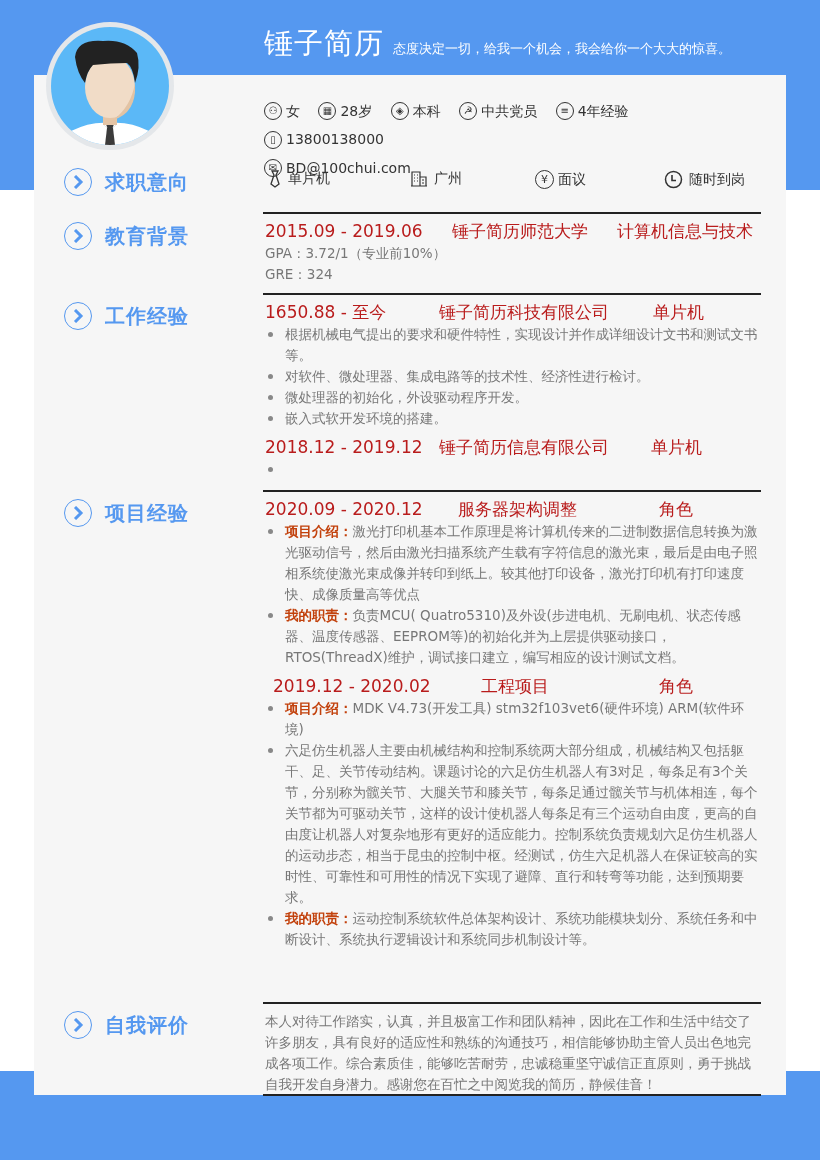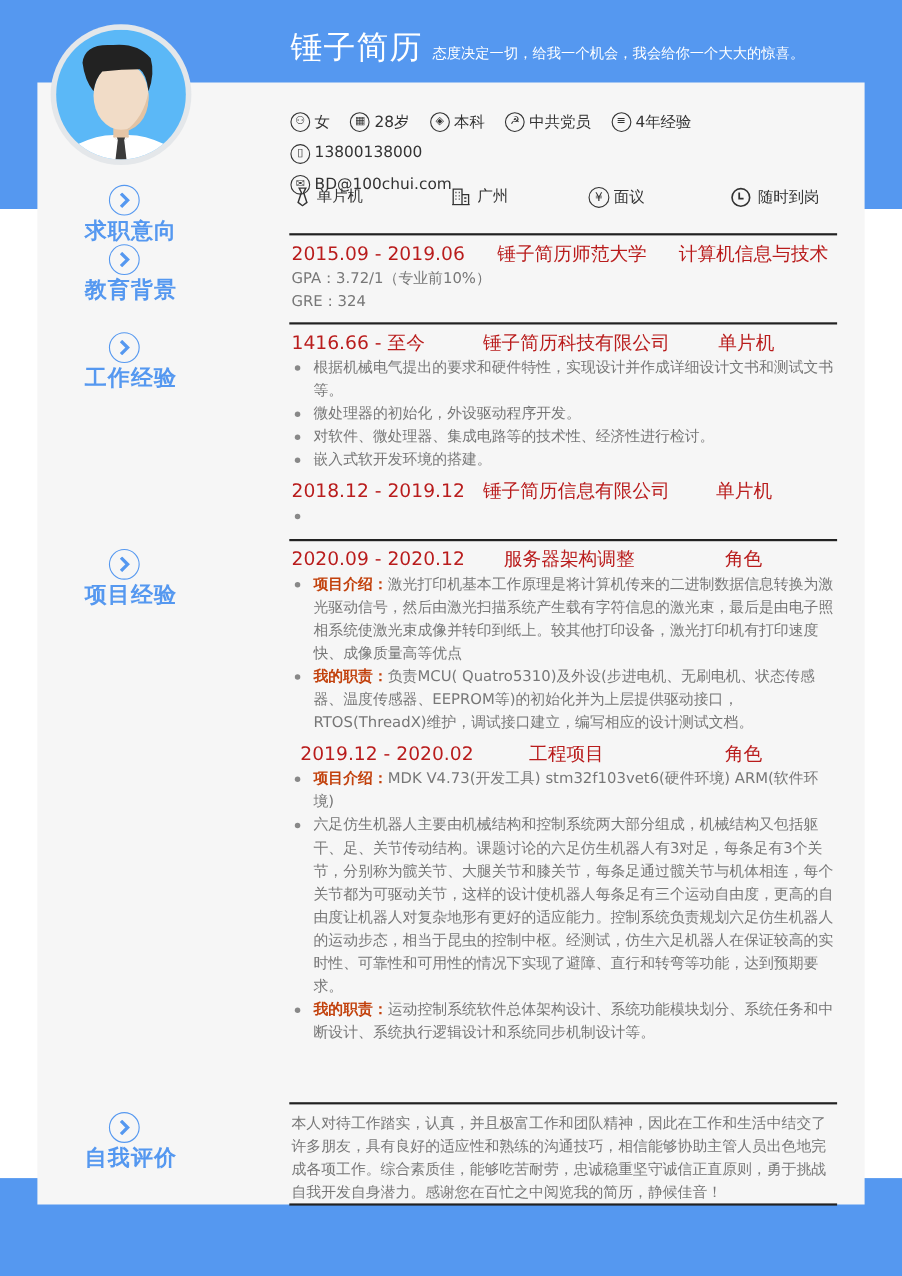--- a/index.html
+++ b/index.html
@@ -13,21 +13,21 @@
   .avatar svg { display: block; width: 118px; height: 118px; border-radius: 50%; }
 
   .title { position: absolute; left: 264px; top: 24px; color: #fff; white-space: nowrap; }
   .title .name { font-size: 29px; letter-spacing: 1px; font-weight: normal; vertical-align: baseline; }
   .title .motto { font-size: 13px; margin-left: 4px; vertical-align: baseline; }
 
   .info { position: absolute; left: 264px; top: 96px; width: 510px; font-size: 14px; color: #333; line-height: 27px; }
   .info .item { display: inline-flex; align-items: center; margin-right: 14px; white-space: nowrap; }
   .ic { display: inline-flex; align-items: center; justify-content: center; width: 18px; height: 18px; border: 1.3px solid #333; border-radius: 50%; font-size: 10px; margin-right: 4px; color: #333; line-height: 1; }
 
-  .sec-head { position: absolute; left: 64px; display: flex; align-items: center; flex-direction: column; }
+  .sec-head { position: absolute; left: 64px; display: flex; align-items: center; }
   .sec-head .chev { width: 28px; height: 28px; border: 1.5px solid #5598f0; border-radius: 50%; display: flex; align-items: center; justify-content: center; }
   .sec-head .label { margin-left: 13px; font-size: 20px; font-weight: bold; color: #5598f0; letter-spacing: 1px; }
 
   .intent { position: absolute; left: 264px; top: 170px; width: 510px; height: 24px; font-size: 14px; color: #333; }
   .intent .it { position: absolute; top: 0; display: flex; align-items: center; white-space: nowrap; }
   .intent .it svg { margin-right: 6px; }
 
   .rule { position: absolute; left: 263px; width: 498px; height: 1.5px; background: #222; }
 
   .block { position: absolute; left: 265px; width: 496px; font-size: 13.5px; line-height: 21px; color: #777; }
@@ -176,28 +176,28 @@
     <span style="left:0">2015.09 - 2019.06</span>
     <span style="left:187px">锤子简历师范大学</span>
     <span style="left:352px">计算机信息与技术</span>
   </div>
   <div class="plain">GPA：3.72/1（专业前10%）</div>
   <div class="plain">GRE：324</div>
 </div>
 
 <div class="block" style="top:302px">
   <div class="row">
-    <span style="left:0">1416.66 - 至今</span>
+    <span style="left:0">1650.88 - 至今</span>
     <span style="left:174px">锤子简历科技有限公司</span>
     <span style="left:388px">单片机</span>
   </div>
   <ul class="bul">
     <li>根据机械电气提出的要求和硬件特性，实现设计并作成详细设计文书和测试文书等。</li>
+    <li>对软件、微处理器、集成电路等的技术性、经济性进行检讨。</li>
     <li>微处理器的初始化，外设驱动程序开发。</li>
-    <li>对软件、微处理器、集成电路等的技术性、经济性进行检讨。</li>
     <li>嵌入式软开发环境的搭建。</li>
   </ul>
   <div class="gap"></div>
   <div class="row">
     <span style="left:0">2018.12 - 2019.12</span>
     <span style="left:174px">锤子简历信息有限公司</span>
     <span style="left:386px">单片机</span>
   </div>
   <ul class="bul">
     <li style="height:21px"></li>

